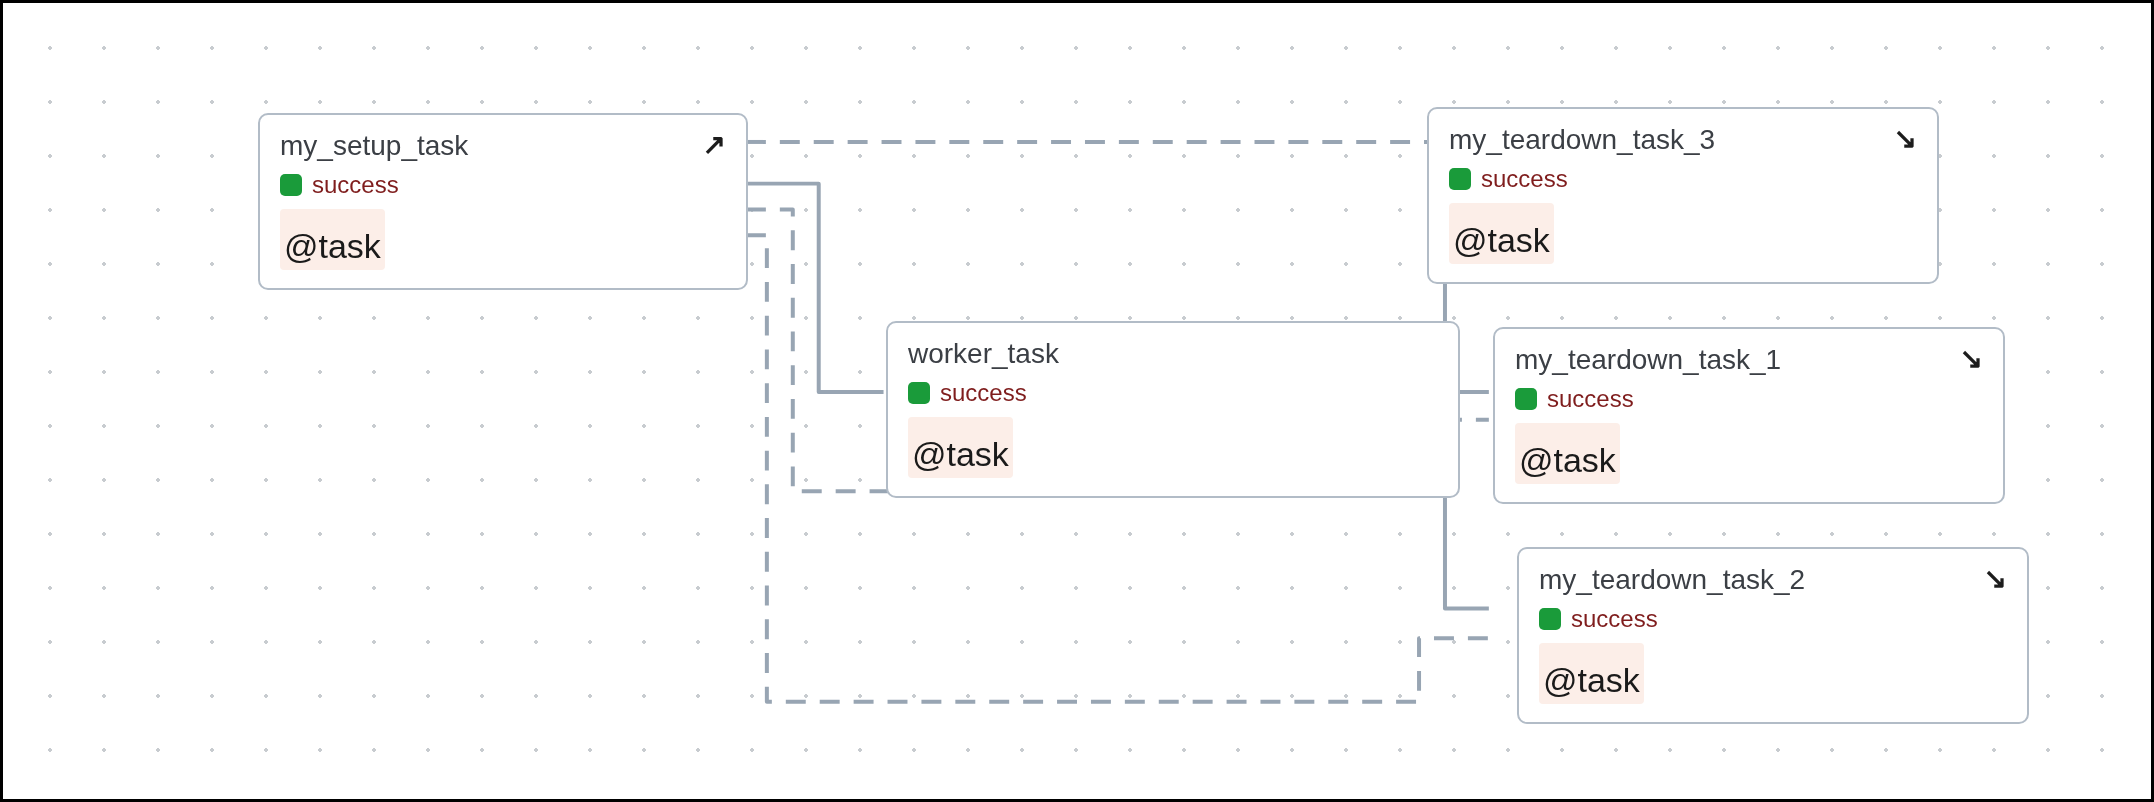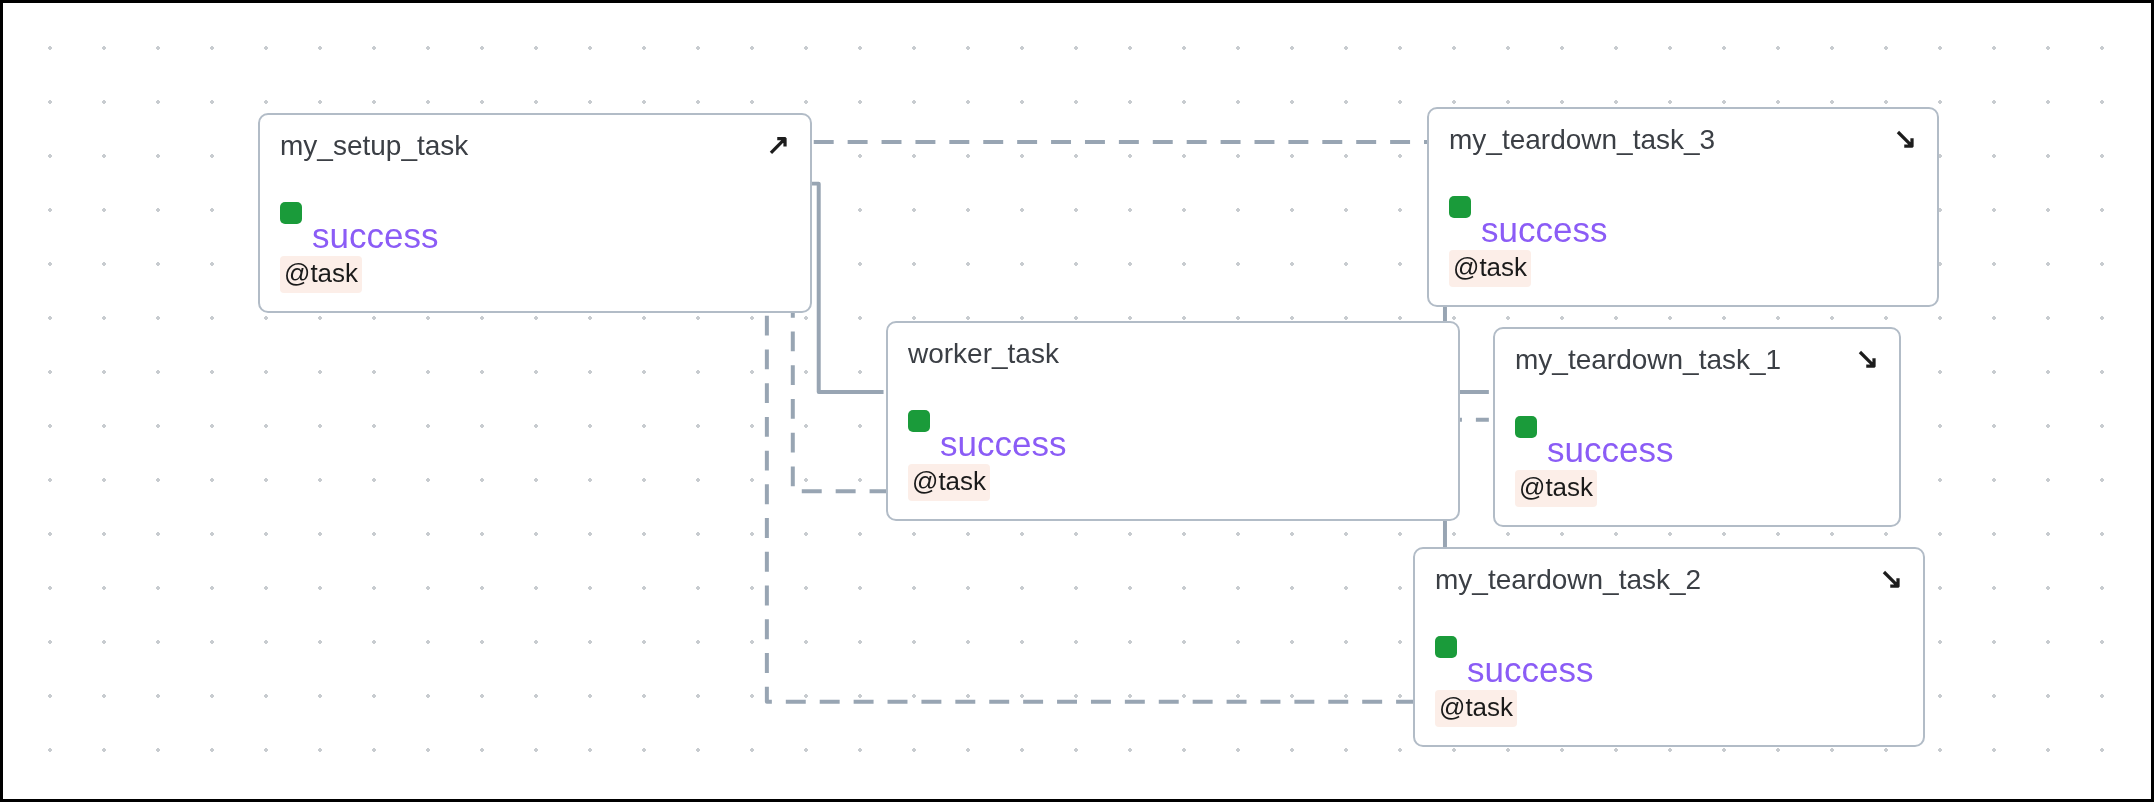--- a/index.html
+++ b/index.html
@@ -58,31 +58,31 @@
     margin-top: 8px;
   }
   .status-chip {
     width: 22px;
     height: 22px;
     border-radius: 5px;
     background: #1a9b3a;
     display: inline-block;
   }
   .status-text {
-    color: #8b5cf6;
-    font-size: 35px;
+    color: #7f1d1d;
+    font-size: 24px;
     font-weight: 400;
-    margin-top: 45px;
   }
   .decorator {
     display: inline-block;
+    margin-top: 10px;
     background: #fceee8;
     color: #1a1a1a;
-    font-size: 26px;
-    padding: 2px 4px 4px 4px;
+    font-size: 34px;
+    padding: 18px 4px 4px 4px;
     border-radius: 4px;
   }
 </style>
 </head>
 <body>
 
 <div class="canvas-frame">
 
   <svg class="edges" viewBox="0 0 2154 802" preserveAspectRatio="none">
 
@@ -94,21 +94,21 @@
 
     <path d="M 745 234 L 766 234 L 766 704 L 1420 704 L 1420 640 L 1490 640" fill="none" stroke="#98a5b3" stroke-width="4" stroke-dasharray="20 14" stroke-linejoin="round"></path>
 
     <path d="M 1395 368 L 1446 368 L 1446 180 L 1490 180" fill="none" stroke="#98a5b3" stroke-width="4" stroke-linejoin="round"></path>
 
     <path d="M 1395 392 L 1490 392" fill="none" stroke="#98a5b3" stroke-width="4"></path>
 
     <path d="M 1395 416 L 1446 416 L 1446 610 L 1490 610" fill="none" stroke="#98a5b3" stroke-width="4" stroke-linejoin="round"></path>
   </svg>
 
-  <div class="node" style="left:255px; top:110px; width:554px;">
+  <div class="node" style="left:255px; top:110px; width:490px;">
     <div class="node-header">
       <div class="node-title">my_setup_task</div>
       <div class="node-arrow">↗</div>
     </div>
     <div class="status-row">
       <span class="status-chip"></span>
       <span class="status-text">success</span>
     </div>
     <span class="decorator">@task</span>
   </div>
@@ -129,33 +129,33 @@
       <div class="node-title">my_teardown_task_3</div>
       <div class="node-arrow">↘</div>
     </div>
     <div class="status-row">
       <span class="status-chip"></span>
       <span class="status-text">success</span>
     </div>
     <span class="decorator">@task</span>
   </div>
 
-  <div class="node" style="left:1490px; top:324px; width:408px;">
+  <div class="node" style="left:1490px; top:324px; width:512px;">
     <div class="node-header">
       <div class="node-title">my_teardown_task_1</div>
       <div class="node-arrow">↘</div>
     </div>
     <div class="status-row">
       <span class="status-chip"></span>
       <span class="status-text">success</span>
     </div>
     <span class="decorator">@task</span>
   </div>
 
-  <div class="node" style="left:1410px; top:544px; width:512px;">
+  <div class="node" style="left:1514px; top:544px; width:512px;">
     <div class="node-header">
       <div class="node-title">my_teardown_task_2</div>
       <div class="node-arrow">↘</div>
     </div>
     <div class="status-row">
       <span class="status-chip"></span>
       <span class="status-text">success</span>
     </div>
     <span class="decorator">@task</span>
   </div>

